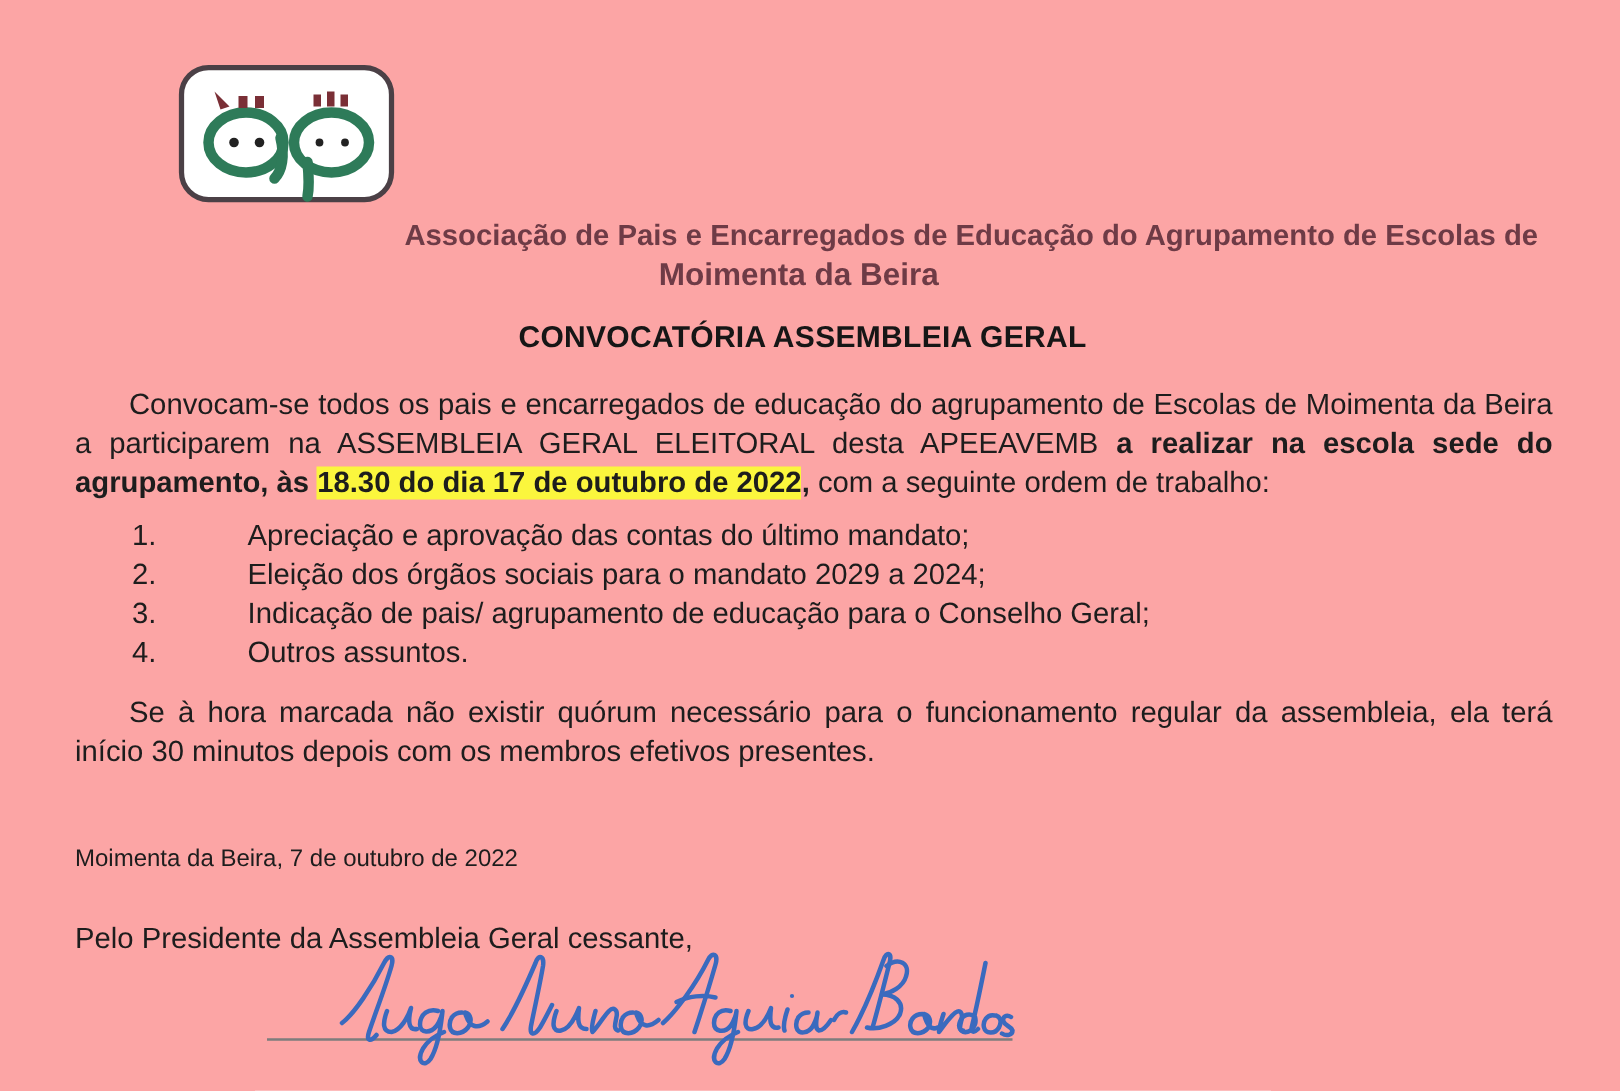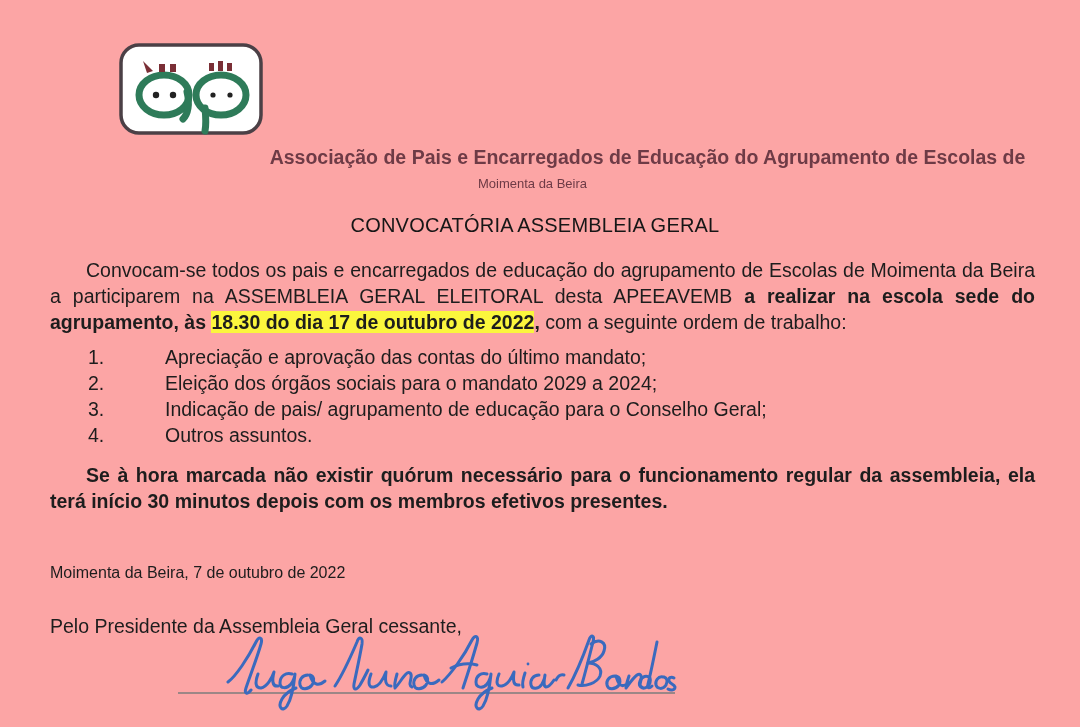--- a/index.html
+++ b/index.html
@@ -16,38 +16,38 @@
   .logo{position:absolute;left:118px;top:42px;width:146px;height:94px;}
 
   
   .org-line1{
     position:absolute;left:255px;right:40px;top:144px;
     text-align:center;font-weight:bold;font-size:19.5px;line-height:26px;
     color:#6e3b46;
   }
   .org-line2{
     position:absolute;left:30px;right:45px;top:171px;
-    text-align:center;font-weight:normal;font-size:13px;line-height:26px;
+    text-align:center;font-weight:bold;font-size:21px;line-height:26px;
     color:#6e3b46;
   }
   .doc-title{
     position:absolute;left:0;right:10px;top:212px;
-    text-align:center;font-weight:normal;font-size:20px;line-height:26px;
+    text-align:center;font-weight:bold;font-size:20px;line-height:26px;
     color:#161616;letter-spacing:.2px;
   }
 
   
   .para{
     position:absolute;left:50px;width:985px;
     font-size:19.5px;line-height:26px;
     text-align:justify;text-indent:36px;
     color:#1d1d1d;
   }
   .para-1{top:257px;}
-  .para-2{top:462px;font-weight:bold;}
+  .para-2{top:462px;}
   .hl{background:#fbf63d;}
   b{font-weight:bold;}
 
   
   .olist{position:absolute;left:88px;top:344px;width:900px;font-size:19.5px;line-height:26px;}
   .olist-row{display:flex;}
   .olist-num{flex:0 0 34px;}
   .olist-text{flex:1;margin-left:43px;}
 
   

